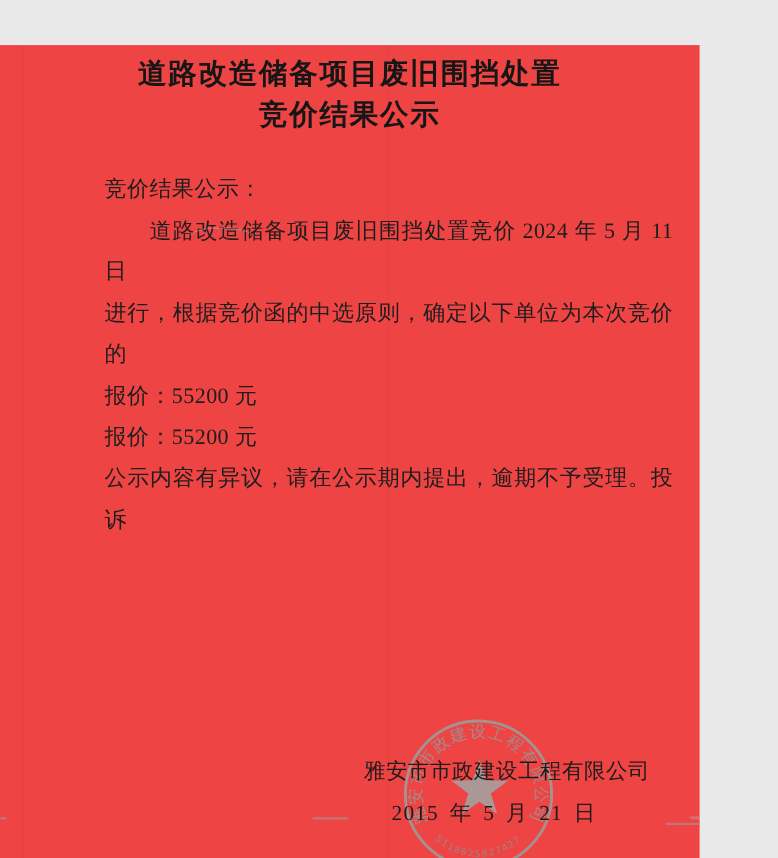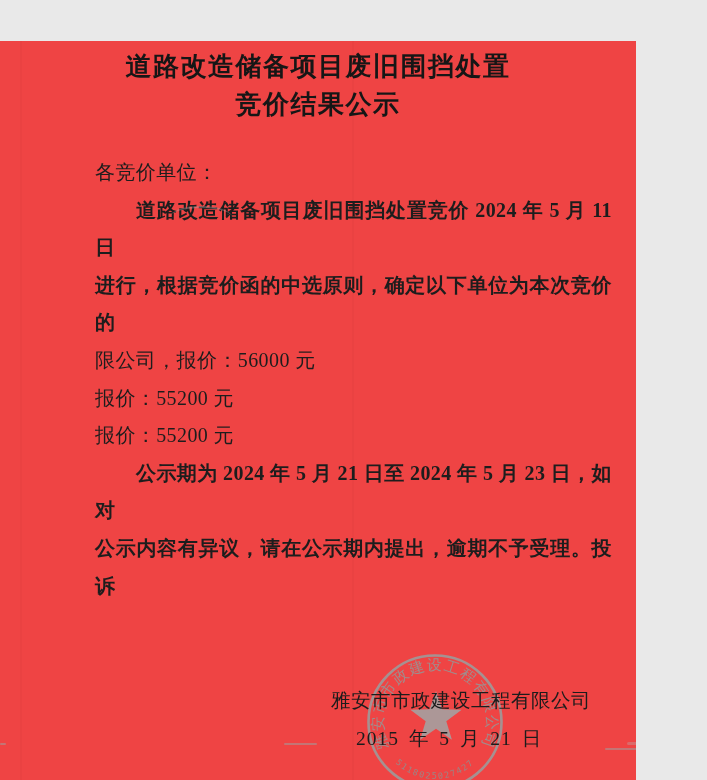--- a/index.html
+++ b/index.html
@@ -30,21 +30,20 @@
     font-size:20px;line-height:37.6px;
     letter-spacing:0.4px;
     color:#1d1d1d;
   }
   .body-line{white-space:nowrap;}
   .body-line.jl{
     white-space:normal;
     text-align:justify;
     text-align-last:justify;
     text-justify:inter-character;
-    font-weight:bold;
   }
   .body-line.ind{padding-left:41px;}
   .body-line.jl.ind{padding-left:0;text-indent:41px;}
   
   .sig-company{
     position:absolute;left:331px;top:646px;
     font-size:19.5px;letter-spacing:0.5px;white-space:nowrap;
     z-index:3;
   }
   .sig-date{
@@ -82,27 +81,25 @@
   <div class="streak" style="left:20px"></div>
   <div class="streak" style="left:352px"></div>
   <div class="streak" style="left:680px"></div>
 
   <div class="title-block">
     <div>道路改造储备项目废旧围挡处置</div>
     <div>竞价结果公示</div>
   </div>
 
   <div class="body-block" id="body-lines">
-      <div class="body-line">各竞价单位：</div>
+      <div class="body-line">竞价结果公示：</div>
       <div class="body-line jl ind">道路改造储备项目废旧围挡处置竞价 2024 年 5 月 11 日</div>
       <div class="body-line jl">进行，根据竞价函的中选原则，确定以下单位为本次竞价的</div>
-      <div class="body-line">限公司，报价：56000 元</div>
       <div class="body-line">报价：55200 元</div>
       <div class="body-line">报价：55200 元</div>
-      <div class="body-line jl ind">公示期为 2024 年 5 月 21 日至 2024 年 5 月 23 日，如对</div>
       <div class="body-line jl">公示内容有异议，请在公示期内提出，逾期不予受理。投诉</div>
     </div>
 
   <svg class="seal" width="180" height="180" viewBox="350 596 180 180">
     <circle class="ring" cx="435" cy="681" r="66.5"></circle>
     <path id="sealTopArc" d="M 387.9 703 A 52 52 0 1 1 482.1 703" fill="none"></path>
     <path id="sealBottomArc" d="M 385.6 709.5 A 57 57 0 0 0 484.4 709.5" fill="none"></path>
     <text class="arc-text">
       <textPath href="#sealTopArc" startOffset="50%" text-anchor="middle">雅安市市政建设工程有限公司</textPath>
     </text>

